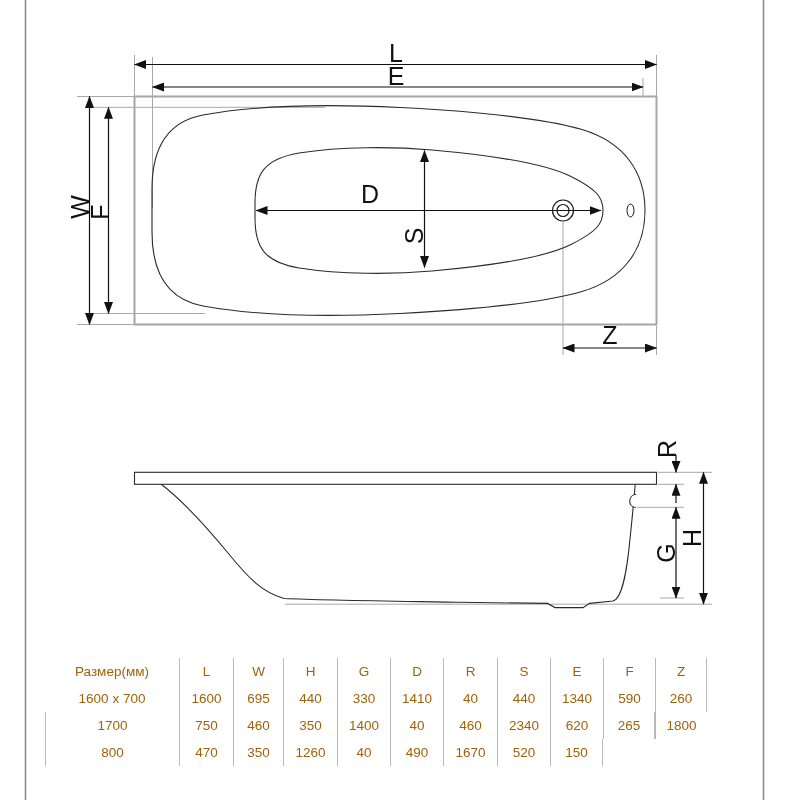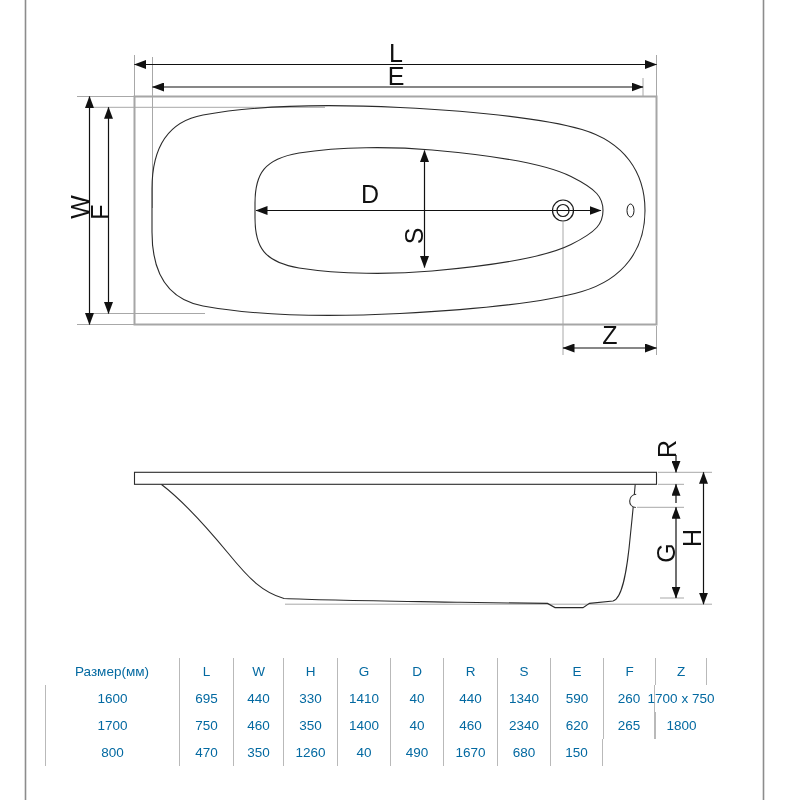--- a/index.html
+++ b/index.html
@@ -3,21 +3,21 @@
 <meta charset="utf-8">
 <style>
   html,body{margin:0;padding:0;background:#ffffff;width:800px;height:800px;overflow:hidden;
             font-family:"Liberation Sans", sans-serif;}
   .stage{position:relative;width:800px;height:800px;background:#fff;}
   .stage svg{position:absolute;left:0;top:0;}
   svg text{fill:#111;font-family:"Liberation Sans", sans-serif;font-size:25px;}
   
   .spec-table{position:absolute;left:45px;top:658px;display:grid;
               grid-template-columns:134px 54px 50px 54px 53px 53px 54px 53px 53px 52px 52px;
-              grid-auto-rows:27px;color:#0369a1;font-size:13.5px;}
+              grid-auto-rows:27px;color:#a16207;font-size:13.5px;}
   .spec-table .cell{display:flex;align-items:center;justify-content:center;white-space:nowrap;}
   .spec-table .sep{border-left:1px solid #b9b9b9;}
   .spec-table .last{border-right:1px solid #b9b9b9;}
 </style>
 </head>
 <body>
 
 <div class="stage">
 
 <svg width="800" height="800" viewBox="0 0 800 800">
@@ -137,48 +137,48 @@
   <div class="cell sep">W</div>
   <div class="cell sep">H</div>
   <div class="cell sep">G</div>
   <div class="cell sep">D</div>
   <div class="cell sep">R</div>
   <div class="cell sep">S</div>
   <div class="cell sep">E</div>
   <div class="cell sep">F</div>
   <div class="cell sep last">Z</div>
 
+  <div class="cell">1600 x 700</div>
   <div class="cell sep">1600</div>
   <div class="cell sep">695</div>
   <div class="cell sep">440</div>
   <div class="cell sep">330</div>
   <div class="cell sep">1410</div>
   <div class="cell sep">40</div>
   <div class="cell sep">440</div>
   <div class="cell sep">1340</div>
   <div class="cell sep">590</div>
   <div class="cell sep last">260</div>
 
-  <div class="cell">1700 x 750</div>
   <div class="cell sep">1700</div>
   <div class="cell sep">750</div>
   <div class="cell sep">460</div>
   <div class="cell sep">350</div>
   <div class="cell sep">1400</div>
   <div class="cell sep">40</div>
   <div class="cell sep">460</div>
   <div class="cell sep">2340</div>
   <div class="cell sep">620</div>
   <div class="cell sep last">265</div>
 
   <div class="cell sep">1800</div>
   <div class="cell sep">800</div>
   <div class="cell sep">470</div>
   <div class="cell sep">350</div>
   <div class="cell sep">1260</div>
   <div class="cell sep">40</div>
   <div class="cell sep">490</div>
   <div class="cell sep">1670</div>
-  <div class="cell sep">680</div>
+  <div class="cell sep">520</div>
   <div class="cell sep last">150</div>
 </div>
 
 </div>
 
 </body></html>

